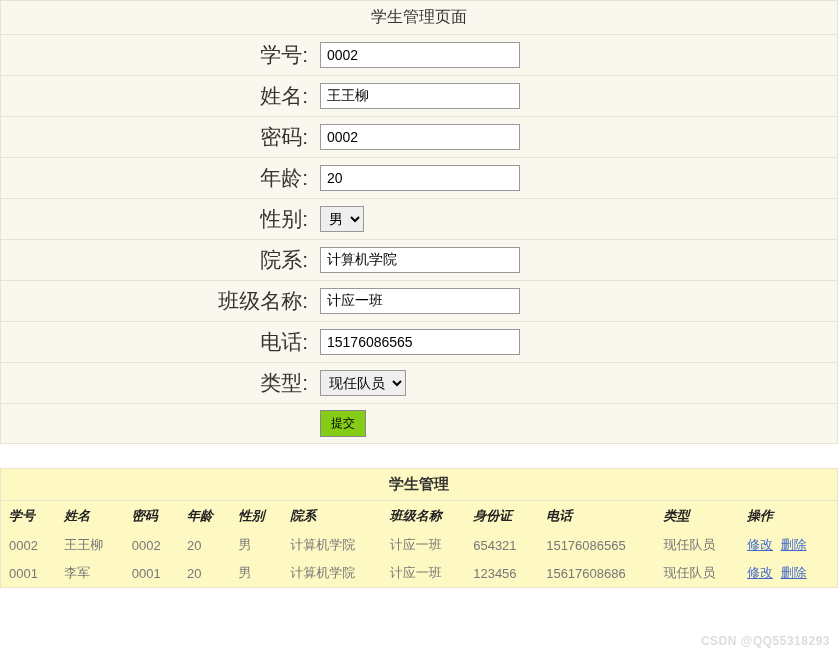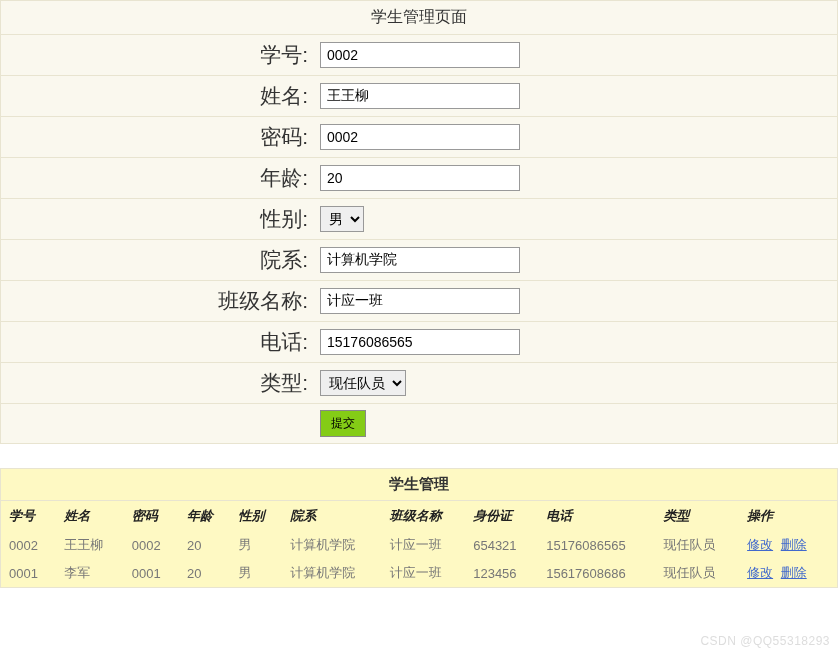--- a/index.html
+++ b/index.html
@@ -97,20 +97,21 @@
       margin-right: 4px;
     }
     .watermark {
       position: absolute;
       right: 8px;
       top: 634px;
       font-size: 12px;
       color: #ddd;
       font-family: Arial, sans-serif;
       letter-spacing: 0.5px;
+      font-weight: bold;
     }
   </style>
 </head>
 <body>
 
 <div class="form-container">
   <div class="page-title">学生管理页面</div>
 
   <div class="form-row">
     <div class="form-label">学号:</div>

